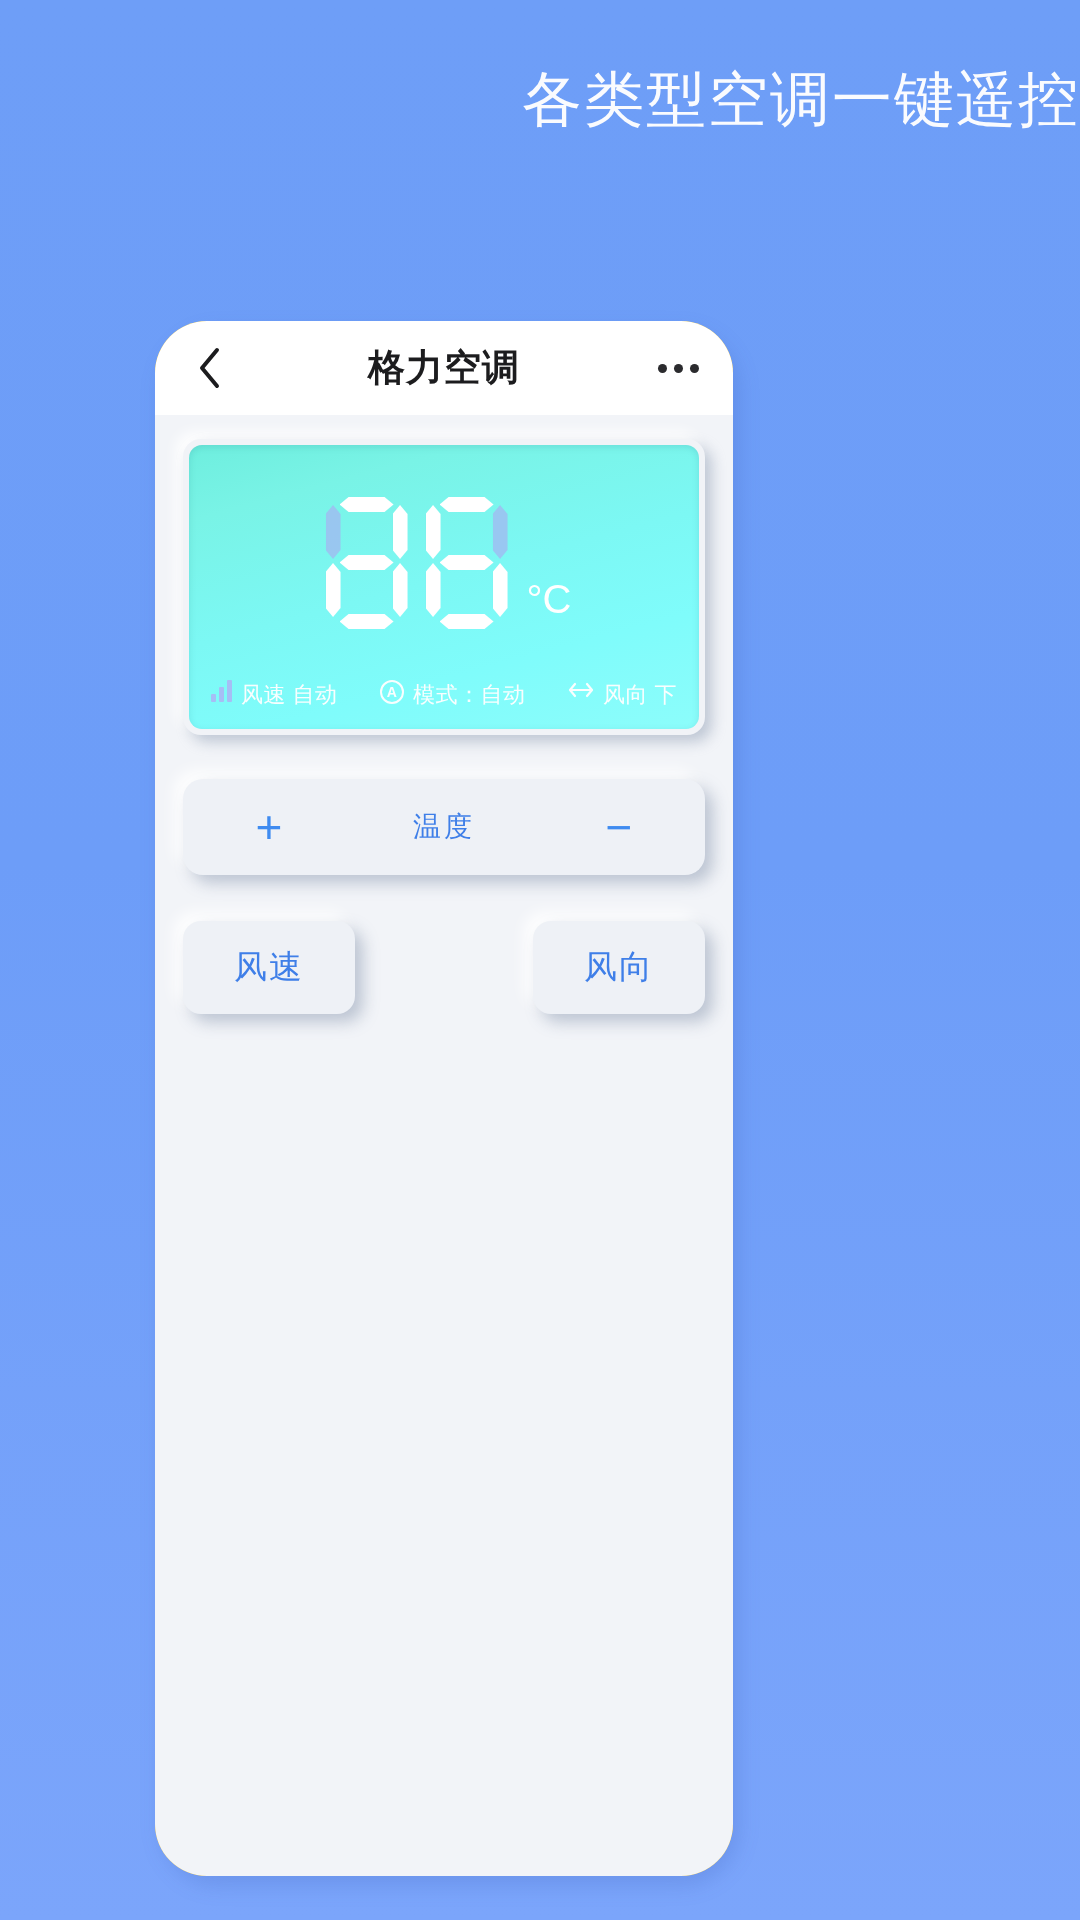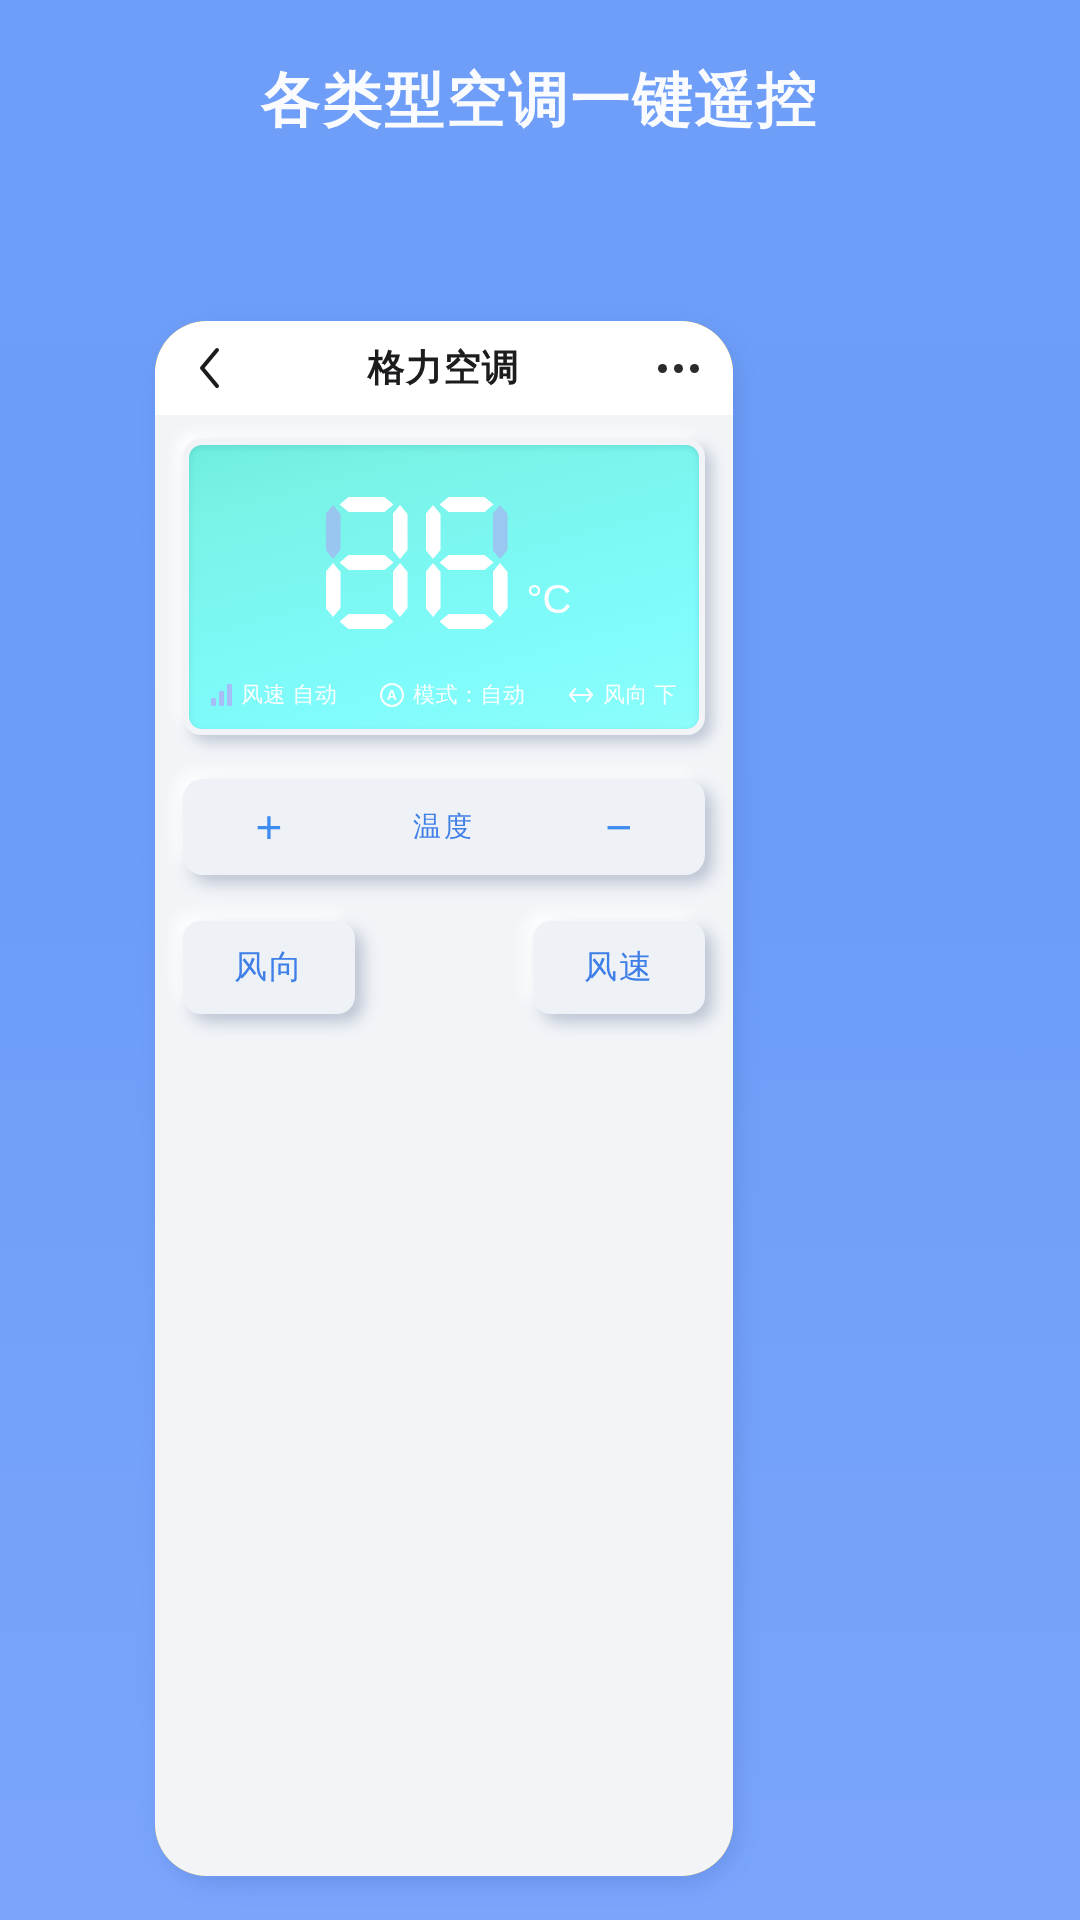--- a/index.html
+++ b/index.html
@@ -23,23 +23,24 @@
   .promo-title {
     font-size:98px;
     font-weight:bold;
     letter-spacing:3px;
     line-height:1.18;
     text-shadow:0 3px 10px rgba(40,70,150,.18);
   }
   .promo-sub {
     margin-top:26px;
     font-size:60px;
-    font-weight:700;
+    font-weight:400;
     letter-spacing:2px;
     opacity:.97;
+    text-align:right;
   }
 
   
   .phone-wrap {
     position:absolute;
     left:155px;
     top:321px;
     width:578px;
     height:1560px;
   }
@@ -182,21 +183,21 @@
     align-items:center;
     justify-content:space-between;
     padding:0 22px;
     color:#ffffff;
     font-size:22px;
     letter-spacing:.5px;
     opacity:.96;
   }
   .status-item {
     display:flex;
-    align-items:center;
+    align-items:flex-start;
     gap:9px;
     white-space:nowrap;
   }
   .bars-icon {
     display:flex;
     align-items:flex-end;
     gap:3px;
     height:22px;
   }
   .bars-icon b {
@@ -376,19 +377,19 @@
 
       <div class="row row-temp">
         <div class="temp-bar">
           <span class="temp-op">+</span>
           <span class="temp-label">温度</span>
           <span class="temp-op">−</span>
         </div>
       </div>
 
       <div class="row row-bottom">
+        <div class="btn-soft btn-fan">风速</div>
         <div class="btn-soft btn-dir">风向</div>
-        <div class="btn-soft btn-fan">风速</div>
       </div>
 
     </div>
   </div>
 </div>
 
 </body></html>

